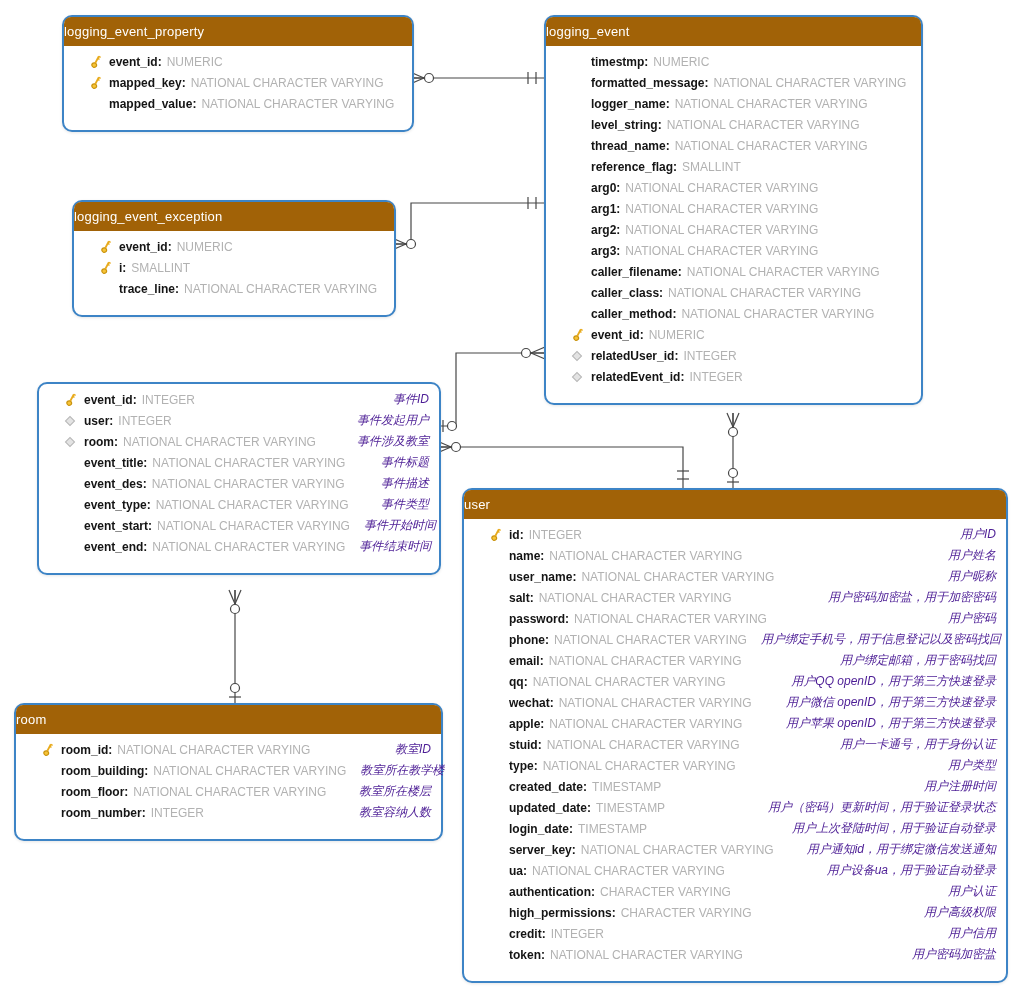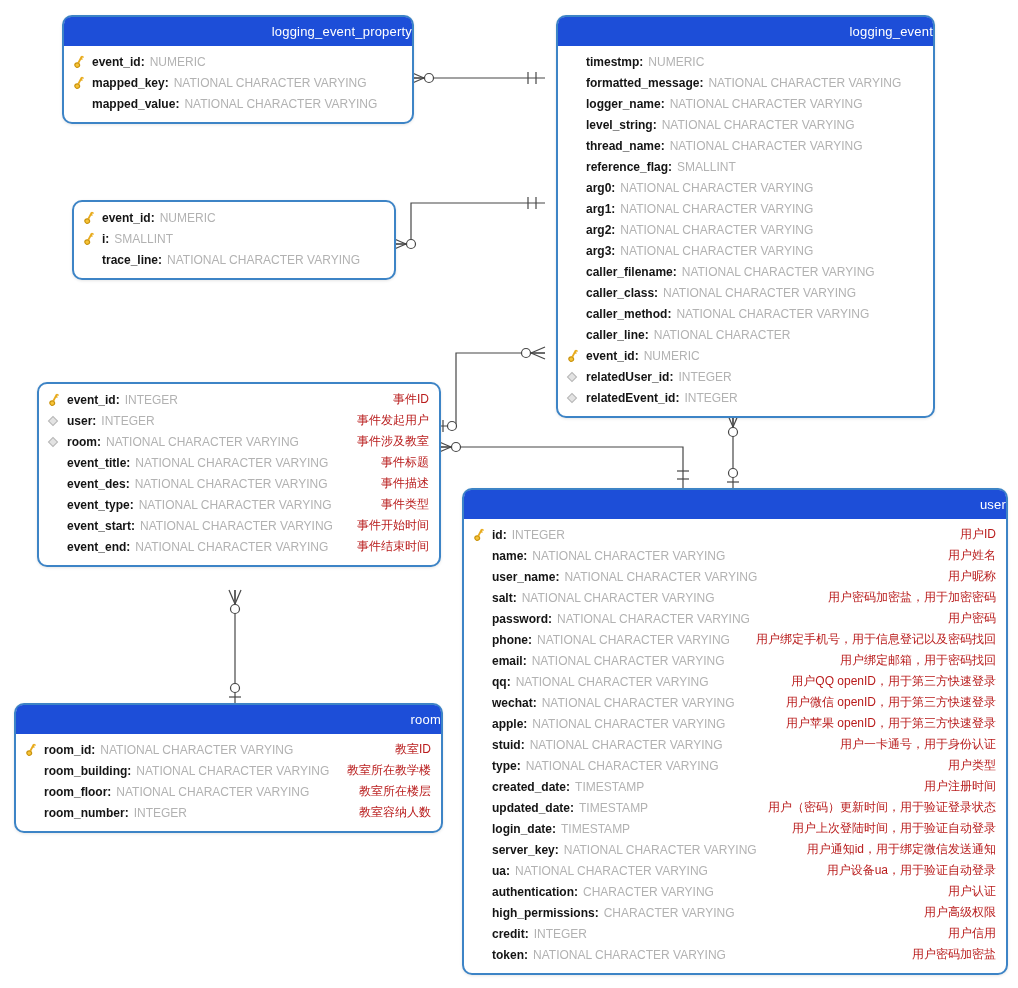--- a/index.html
+++ b/index.html
@@ -1,27 +1,27 @@
 <!DOCTYPE html>
 <html><head>
 <meta charset="utf-8">
 <style>
   html,body{margin:0;padding:0;background:#ffffff;}
   body{font-family:"Liberation Sans", sans-serif;}
   #diagram{position:relative;width:1018px;height:988px;background:#ffffff;overflow:hidden;}
   #connectors{position:absolute;left:0;top:0;width:1018px;height:988px;z-index:0;}
   .table{position:absolute;background:#ffffff;border:2px solid #3d84c6;border-radius:10px;z-index:1;box-shadow:0 1px 3px rgba(0,0,0,.10);}
-  .table-header{background:#1d4ed8;color:#ffffff;text-align:right;font-size:13px;height:29px;line-height:29px;border-radius:7px 7px 0 0;letter-spacing:.2px;}
-  .table-body{padding:5px 10px 8px 8px;}
+  .table-header{background:#a16207;color:#ffffff;text-align:left;font-size:13px;height:29px;line-height:29px;border-radius:7px 7px 0 0;letter-spacing:.2px;}
+  .table-body{padding:5px 10px 16px 8px;margin-left:17px;}
   .field-row{display:flex;align-items:center;height:21px;font-size:12px;white-space:nowrap;}
   .field-icon{width:20px;flex:0 0 20px;display:inline-flex;align-items:center;justify-content:flex-start;}
   .field-name{font-weight:bold;color:#141414;}
   .field-name::after{content:":";}
   .field-type{color:#b2b2b2;margin-left:5px;}
-  .field-comment{color:#b91c1c;margin-left:auto;padding-left:14px;}
+  .field-comment{color:#4c1d95;margin-left:auto;padding-left:14px;font-style:italic;}
 </style>
 </head>
 <body>
 
 <div id="diagram">
   <svg id="connectors" xmlns="http://www.w3.org/2000/svg">
       <polyline points="410,78 545,78" fill="none" stroke="#474747" stroke-width="1.2"></polyline>
       <line x1="424" y1="78" x2="410" y2="72" stroke="#474747" stroke-width="1.2"></line>
       <line x1="424" y1="78" x2="410" y2="78" stroke="#474747" stroke-width="1.2"></line>
       <line x1="424" y1="78" x2="410" y2="84" stroke="#474747" stroke-width="1.2"></line>
@@ -98,21 +98,21 @@
     <span class="field-comment"></span>
   </div>
         <div class="field-row">
     <span class="field-icon"></span>
     <span class="field-name">mapped_value</span>
     <span class="field-type">NATIONAL CHARACTER VARYING</span>
     <span class="field-comment"></span>
   </div>
       </div>
   </div>
-    <div class="table" style="left: 556px; top: 15px; width: 375px;">
+    <div class="table" style="left: 544px; top: 15px; width: 375px;">
     <div class="table-header">logging_event</div>
     <div class="table-body">
         <div class="field-row">
     <span class="field-icon"></span>
     <span class="field-name">timestmp</span>
     <span class="field-type">NUMERIC</span>
     <span class="field-comment"></span>
   </div>
         <div class="field-row">
     <span class="field-icon"></span>
@@ -180,26 +180,20 @@
     <span class="field-type">NATIONAL CHARACTER VARYING</span>
     <span class="field-comment"></span>
   </div>
         <div class="field-row">
     <span class="field-icon"></span>
     <span class="field-name">caller_method</span>
     <span class="field-type">NATIONAL CHARACTER VARYING</span>
     <span class="field-comment"></span>
   </div>
         <div class="field-row">
-    <span class="field-icon"></span>
-    <span class="field-name">caller_line</span>
-    <span class="field-type">NATIONAL CHARACTER</span>
-    <span class="field-comment"></span>
-  </div>
-        <div class="field-row">
     <span class="field-icon">
             <svg width="14" height="13" viewBox="0 0 14 13">
               <g transform="rotate(-32 7 6.5)">
                 <circle cx="3.6" cy="8.6" r="2.3" fill="#f7c437" stroke="#c9930f" stroke-width="1.2"></circle>
                 <line x1="5.6" y1="7.4" x2="12.2" y2="3.6" stroke="#e8ab1d" stroke-width="1.8"></line>
                 <line x1="10.0" y1="4.8" x2="11.1" y2="6.6" stroke="#e8ab1d" stroke-width="1.4"></line>
                 <line x1="12.0" y1="3.7" x2="13.1" y2="5.5" stroke="#e8ab1d" stroke-width="1.4"></line>
               </g>
             </svg>
           </span>
@@ -223,20 +217,21 @@
               <rect x="2.8" y="2.8" width="6.4" height="6.4" transform="rotate(45 6 6)" fill="#e3e3e3" stroke="#b5b5b5" stroke-width="1"></rect>
             </svg>
           </span>
     <span class="field-name">relatedEvent_id</span>
     <span class="field-type">INTEGER</span>
     <span class="field-comment"></span>
   </div>
       </div>
   </div>
     <div class="table" style="left: 72px; top: 200px; width: 320px;">
+    <div class="table-header">logging_event_exception</div>
     <div class="table-body">
         <div class="field-row">
     <span class="field-icon">
             <svg width="14" height="13" viewBox="0 0 14 13">
               <g transform="rotate(-32 7 6.5)">
                 <circle cx="3.6" cy="8.6" r="2.3" fill="#f7c437" stroke="#c9930f" stroke-width="1.2"></circle>
                 <line x1="5.6" y1="7.4" x2="12.2" y2="3.6" stroke="#e8ab1d" stroke-width="1.8"></line>
                 <line x1="10.0" y1="4.8" x2="11.1" y2="6.6" stroke="#e8ab1d" stroke-width="1.4"></line>
                 <line x1="12.0" y1="3.7" x2="13.1" y2="5.5" stroke="#e8ab1d" stroke-width="1.4"></line>
               </g>

